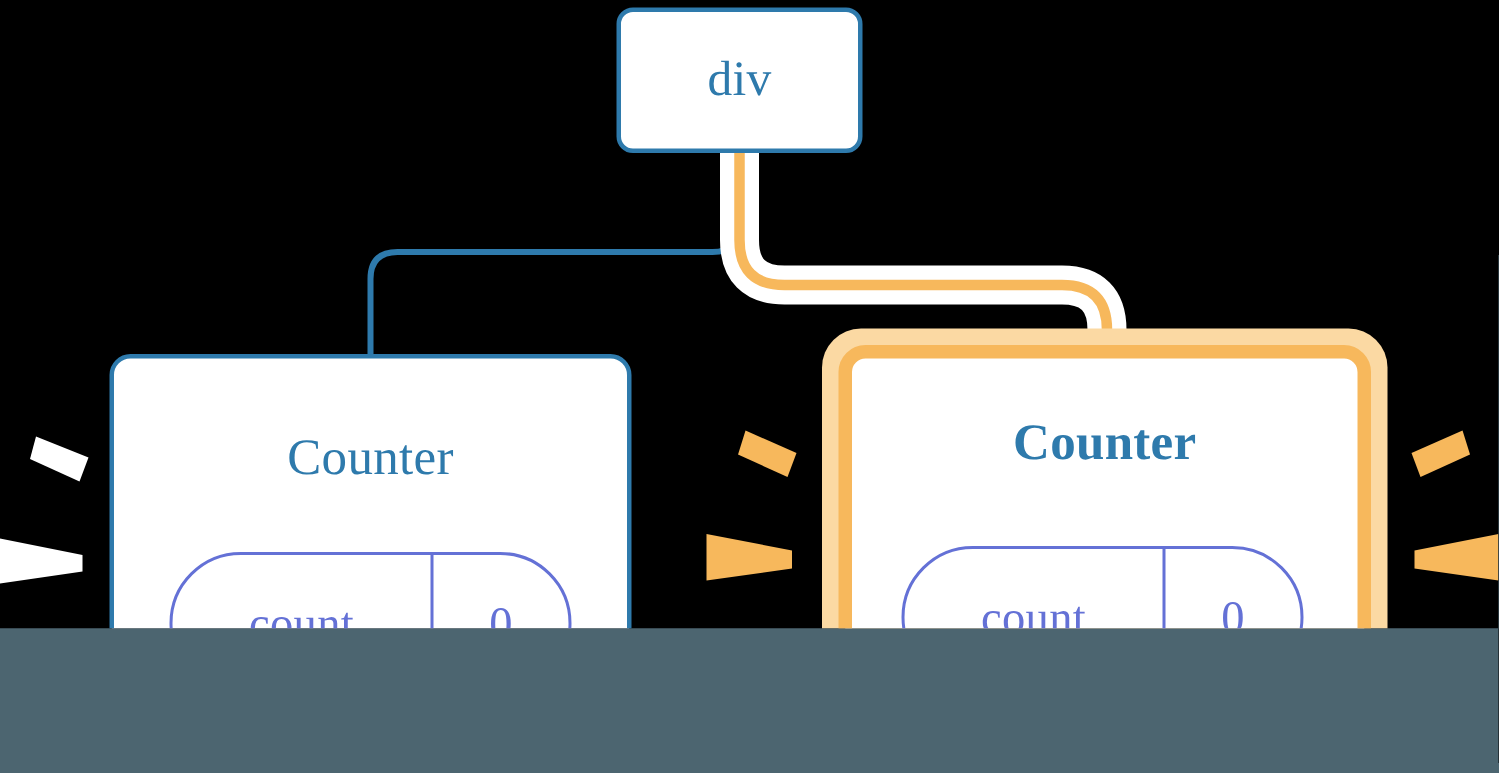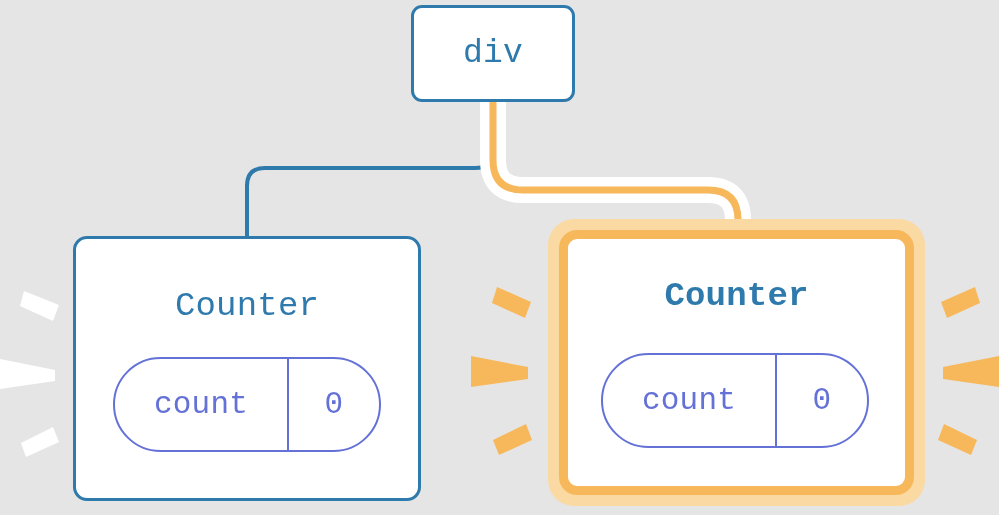--- a/index.html
+++ b/index.html
@@ -4,24 +4,24 @@
 <title>Component Tree Re-render Diagram</title>
 <style>
   html, body {
     margin: 0;
     padding: 0;
     background: #4c6570;
   }
   #stage {
     position: relative;
     width: 999px;
-    height: 515px;
+    height: 419px;
     overflow: hidden;
-    font-family: Liberation Mono, monospace;
-    background: #e5e5e5;
+    font-family: Liberation Serif, serif;
+    background: #000000;
   }
   #svg-layer {
     position: absolute;
     left: 0;
     top: 0;
     width: 999px;
     height: 515px;
   }
   .node-box {
     position: absolute;
@@ -91,20 +91,21 @@
     line-height: 1;
   }
   .state-pill {
     position: absolute;
     box-sizing: border-box;
     border: 2px solid #6471d6;
     border-radius: 999px;
     display: flex;
     align-items: stretch;
     background: transparent;
+    margin-top: 11px;
   }
   #pill-left {
     left: 113px;
     top: 357px;
     width: 268px;
     height: 95px;
   }
   #pill-right {
     left: 601px;
     top: 353px;

